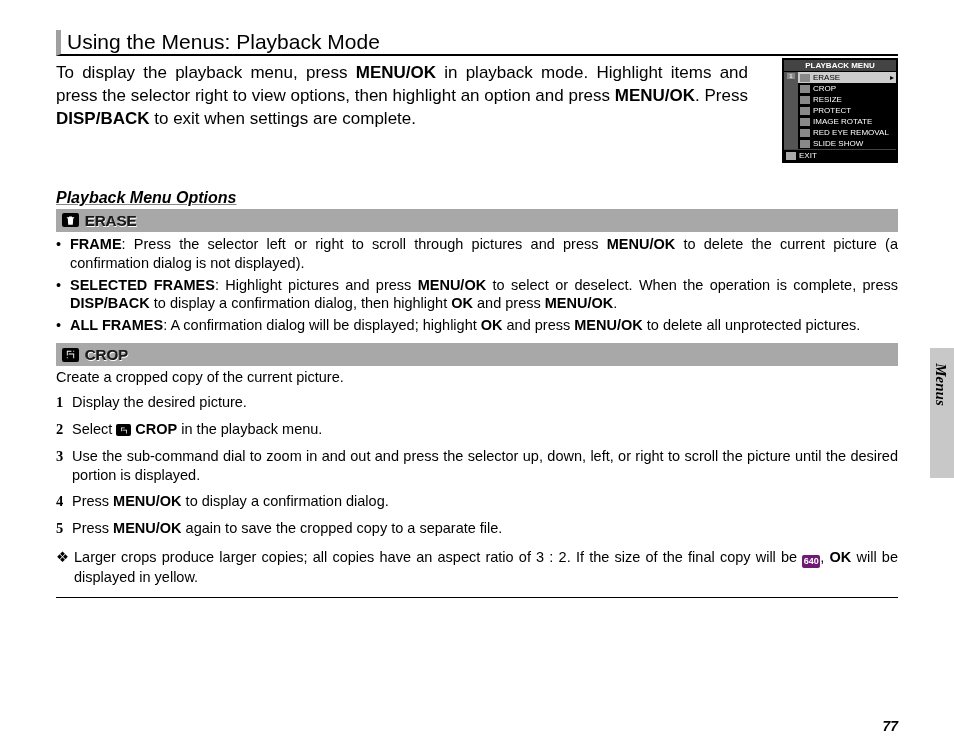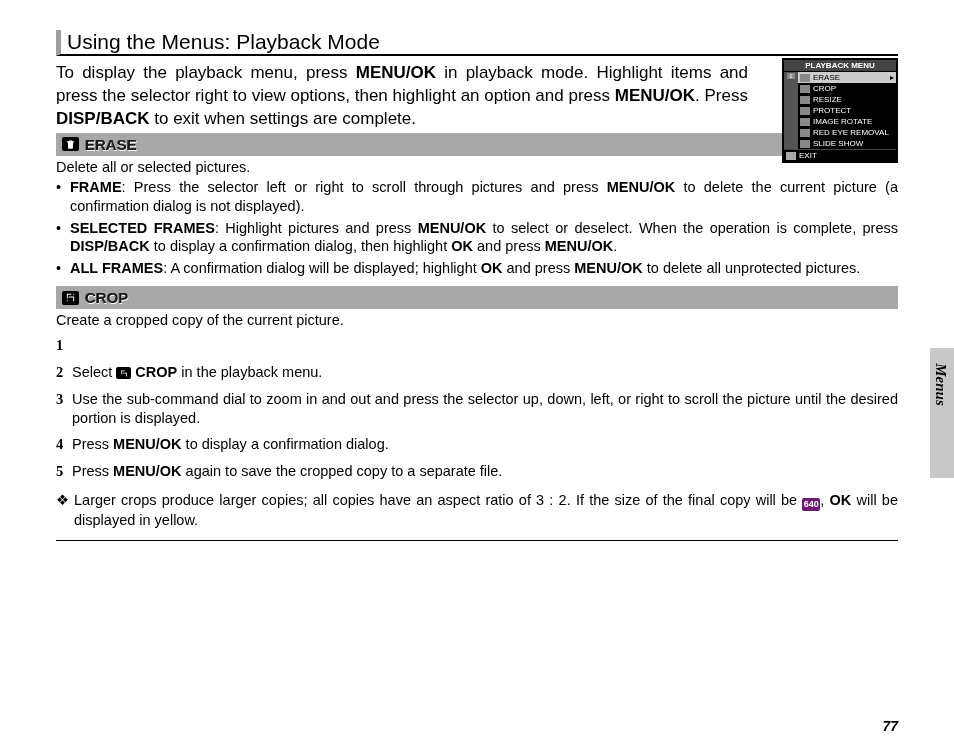--- a/index.html
+++ b/index.html
@@ -245,30 +245,30 @@
             <span>SLIDE SHOW</span>
           </div>
       </div>
     </div>
     <div class="row" style="border-top:1px solid #444;">
         <span class="ic" style="background:#aaa"></span>
         <span>EXIT</span>
       </div>
   </div>
 
+  <div class="subheading">Playback Menu Options</div>
 
   <div class="bar">
     <span class="icon">
       <svg viewBox="0 0 24 24" fill="#fff">
           <path d="M6 7h12l-1 14H7L6 7zm3-4h6l1 2h4v2H4V5h4l1-2z"></path>
         </svg>
     </span>
     <span class="label">ERASE</span>
   </div>
-  <div class="desc">Delete all or selected pictures.</div>
   <div class="bullets">
     <div class="item">
       <div class="dot">•</div>
       <div><span class="b">FRAME</span><span>: Press the selector left or right to scroll through pictures and press </span><span class="b">MENU/OK</span><span> to delete the current picture (a confirmation dialog is not displayed).</span></div>
     </div>
     <div class="item">
       <div class="dot">•</div>
       <div><span class="b">SELECTED FRAMES</span><span>: Highlight pictures and press </span><span class="b">MENU/OK</span><span> to select or deselect.  When the operation is complete, press </span><span class="b">DISP/BACK</span><span> to display a confirmation dialog, then highlight </span><span class="b">OK</span><span> and press </span><span class="b">MENU/OK</span><span>.</span></div>
     </div>
     <div class="item">
@@ -283,20 +283,21 @@
           <path d="M4 4h10v2H6v8H4V4zm4 6h12v10h-2v-8h-10v-2zM4 18h2v2H4zM18 4h2v2h-2z"></path>
         </svg>
     </span>
     <span class="label">CROP</span>
   </div>
   <div class="desc">Create a cropped copy of the current picture.</div>
 
   <div class="steps">
     <div class="step">
         <div class="num">1</div>
+        <div>Display the desired picture.</div>
       </div>
     <div class="step">
         <div class="num">2</div>
         <div><span>Select </span><span class="inline-icon">
             <svg viewBox="0 0 24 24">
               <path d="M4 4h10v2H6v8H4V4zm4 6h12v10h-2v-8h-10v-2z"></path>
             </svg>
           </span><span class="b"> CROP</span><span> in the playback menu.</span></div>
       </div>
     <div class="step">

